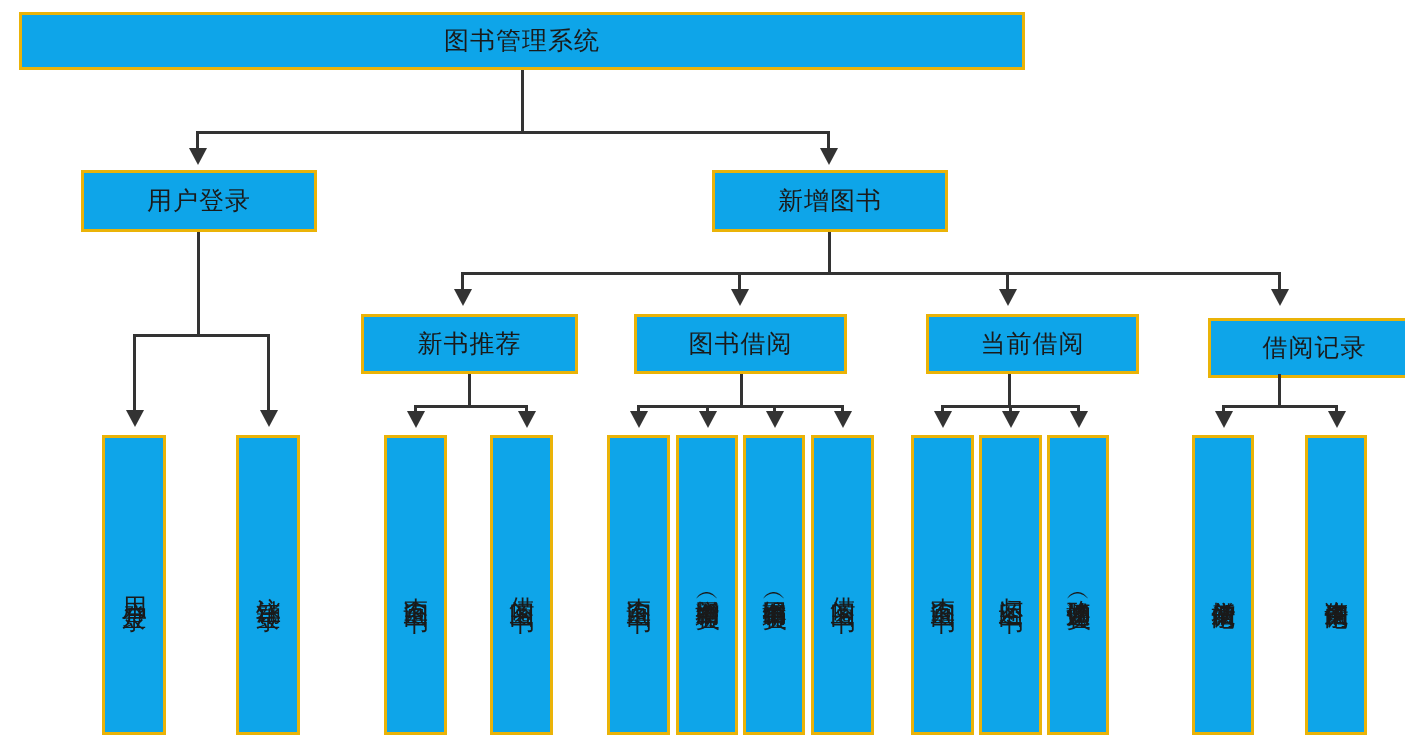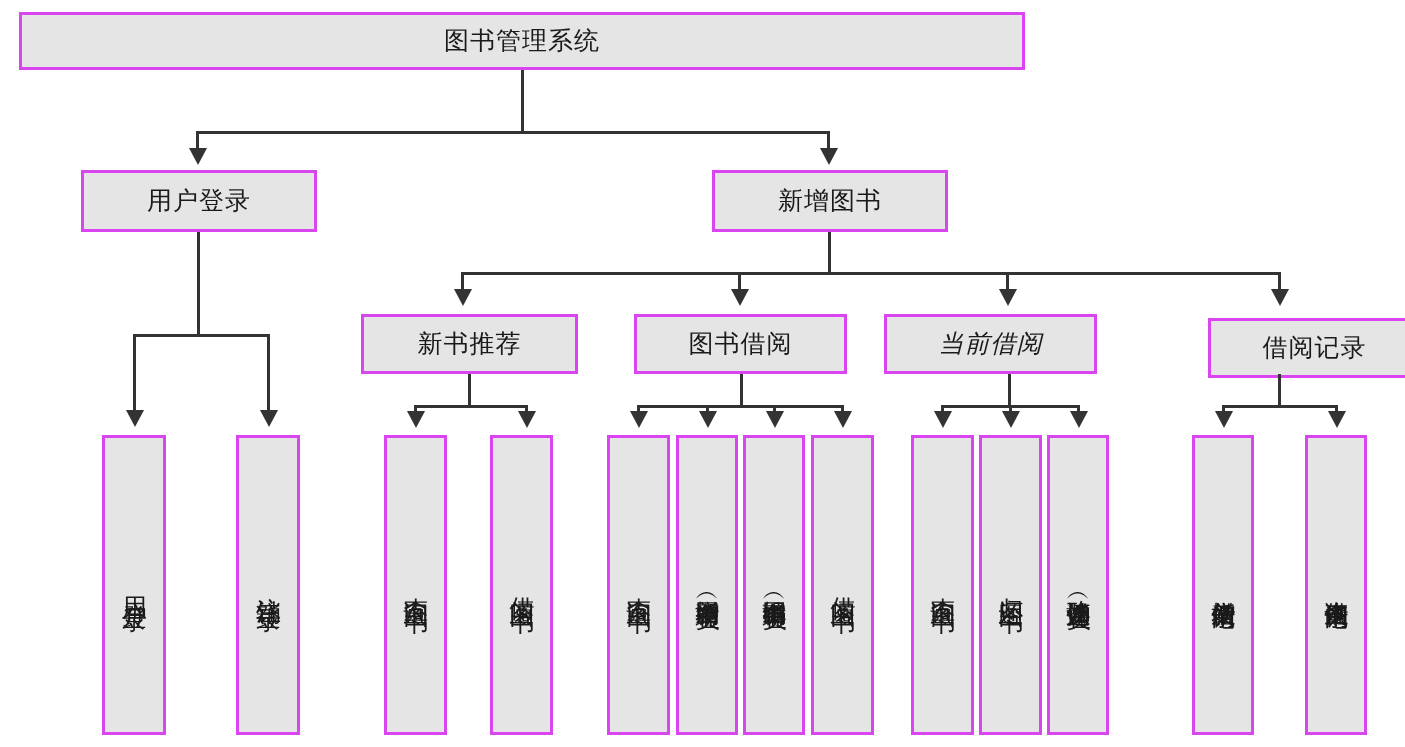--- a/index.html
+++ b/index.html
@@ -15,22 +15,22 @@
     position: relative;
     width: 1405px;
     height: 747px;
     background: #ffffff;
     overflow: hidden;
   }
   
   .node {
     position: absolute;
     box-sizing: border-box;
-    background: #e5e5e5;
-    border: 3px solid #d946ef;
+    background: #0ea5e9;
+    border: 3px solid #eab308;
     display: flex;
     align-items: center;
     justify-content: center;
     color: #1a1a1a;
     letter-spacing: 1px;
   }
   .node.horiz {
     font-size: 25px;
     line-height: 1.1;
     white-space: nowrap;
@@ -110,21 +110,21 @@
   <div class="arrow" style="left:454px; top:289px;"></div>
   <div class="ln vln" style="left:738px; top:272px; width:3px; height:20px;"></div>
   <div class="arrow" style="left:731px; top:289px;"></div>
   <div class="ln vln" style="left:1006px; top:272px; width:3px; height:20px;"></div>
   <div class="arrow" style="left:999px; top:289px;"></div>
   <div class="ln vln" style="left:1278px; top:272px; width:3px; height:20px;"></div>
   <div class="arrow" style="left:1271px; top:289px;"></div>
 
   <div class="node horiz" style="left:361px; top:314px; width:217px; height:60px;">新书推荐</div>
   <div class="node horiz" style="left:634px; top:314px; width:213px; height:60px;">图书借阅</div>
-  <div class="node horiz" style="left:884px; top:314px; width:213px; height:60px;font-style:italic;">当前借阅</div>
+  <div class="node horiz" style="left:926px; top:314px; width:213px; height:60px;">当前借阅</div>
   <div class="node horiz" style="left:1172px; top:318px; width:213px; height:60px;margin-left:36px;">借阅记录</div>
 
   <div class="ln vln" style="left:468px; top:374px; width:3px; height:34px;"></div>
   <div class="ln hln" style="left:414px; top:405px; width:114px; height:3px;"></div>
   <div class="ln vln" style="left:414px; top:405px; width:3px; height:8px;"></div>
   <div class="arrow" style="left:407px; top:411px;"></div>
   <div class="ln vln" style="left:525px; top:405px; width:3px; height:8px;"></div>
   <div class="arrow" style="left:518px; top:411px;"></div>
 
   <div class="ln vln" style="left:740px; top:374px; width:3px; height:34px;"></div>

